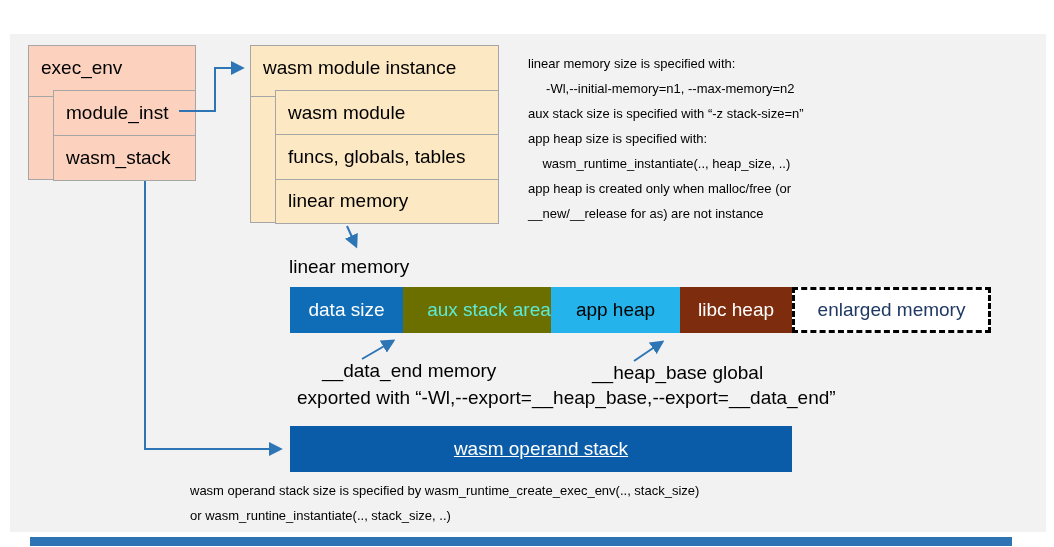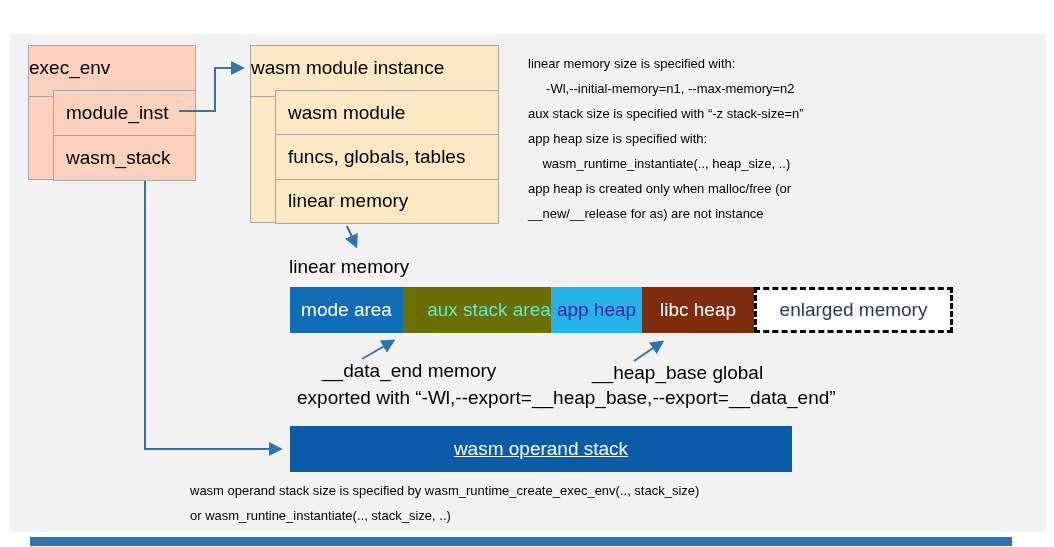--- a/index.html
+++ b/index.html
@@ -9,21 +9,21 @@
   }
   .abs{position:absolute;}
   #page-title{left:10px; top:4px; font-size:20px; white-space:pre;}
   #content-panel{left:10px; top:34px; width:1036px; height:498px; background:#f2f2f2;}
 
   
   .box{position:absolute; border:1px solid #a6a6a6; box-sizing:border-box;}
   .salmon{background:#fcd2bf;}
   .cream{background:#fce8c3;}
   .box-header{
-    height:51px; line-height:44px; padding-left:0; font-size:19px;
+    height:51px; line-height:44px; padding-left:12px; font-size:19px;
     border-bottom:1px solid #a6a6a6; box-sizing:border-box;
   }
   .box-rows{position:absolute; display:flex; flex-direction:column;}
   .box-row{
     border:1px solid #a6a6a6; box-sizing:border-box; display:flex; align-items:center;
     padding-left:12px; font-size:19px; flex:1;
   }
   .box-row + .box-row{margin-top:-1px;}
   #exec-env-rows{left:24px; top:44px; width:143px; height:91px;}
   #module-instance-rows{left:24px; top:44px; width:224px; height:134px;}
@@ -88,23 +88,23 @@
       <div class="note-line">     -Wl,--initial-memory=n1, --max-memory=n2</div>
       <div class="note-line">aux stack size is specified with “-z stack-size=n”</div>
       <div class="note-line">app heap size is specified with:</div>
       <div class="note-line">    wasm_runtime_instantiate(.., heap_size, ..)</div>
       <div class="note-line">app heap is created only when malloc/free (or</div>
       <div class="note-line">__new/__release for as) are not instance</div>
     </div>
 
   <div class="abs" id="linear-memory-label">linear memory</div>
   <div class="abs" id="linear-memory-bar">
-      <div class="lm-seg" style="width: 113px; background: rgb(15, 108, 182); color: rgb(255, 255, 255);">mode area</div>
+      <div class="lm-seg" style="width: 113px; background: rgb(15, 108, 182); color: rgb(255, 255, 255);">data size</div>
       <div class="lm-seg" style="width: 148px; background: rgb(107, 111, 0); color: #5eead4; padding-left: 24px;">aux stack area</div>
-      <div class="lm-seg" style="width: 91px; background: rgb(36, 179, 234); color: #4c1d95;">app heap</div>
+      <div class="lm-seg" style="width: 129px; background: rgb(36, 179, 234); color: #000000;">app heap</div>
       <div class="lm-seg" style="width: 112px; background: rgb(125, 44, 14); color: rgb(255, 255, 255);">libc heap</div>
       <div class="lm-seg dashed" style="width: 199px; background: rgb(255, 255, 255); color: rgb(31, 56, 100);">enlarged memory</div>
     </div>
 
   <div class="abs annot" id="annotation-data-end">__data_end memory</div>
   <div class="abs annot" id="annotation-heap-base">__heap_base global</div>
   <div class="abs annot" id="annotation-exported">exported with “-Wl,--export=__heap_base,--export=__data_end”</div>
 
   <div class="abs" id="operand-stack-bar">
     <span>wasm operand stack</span>

